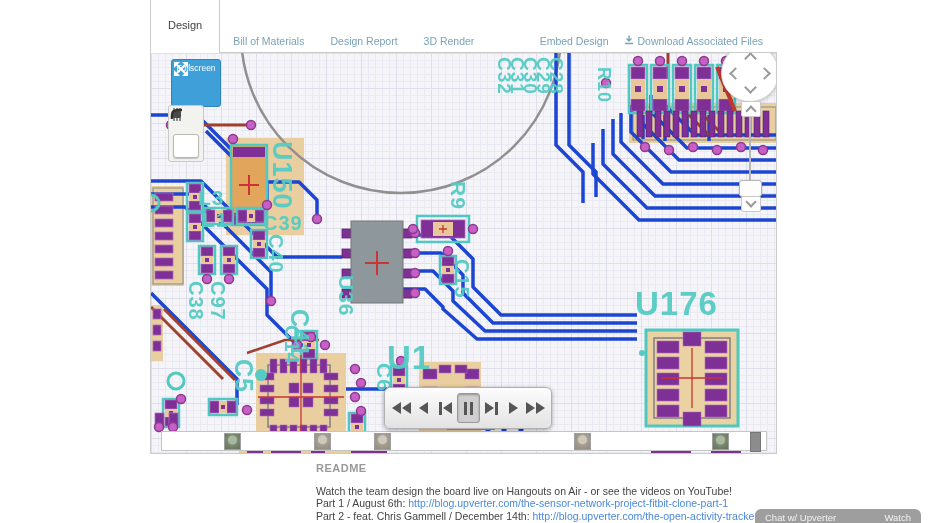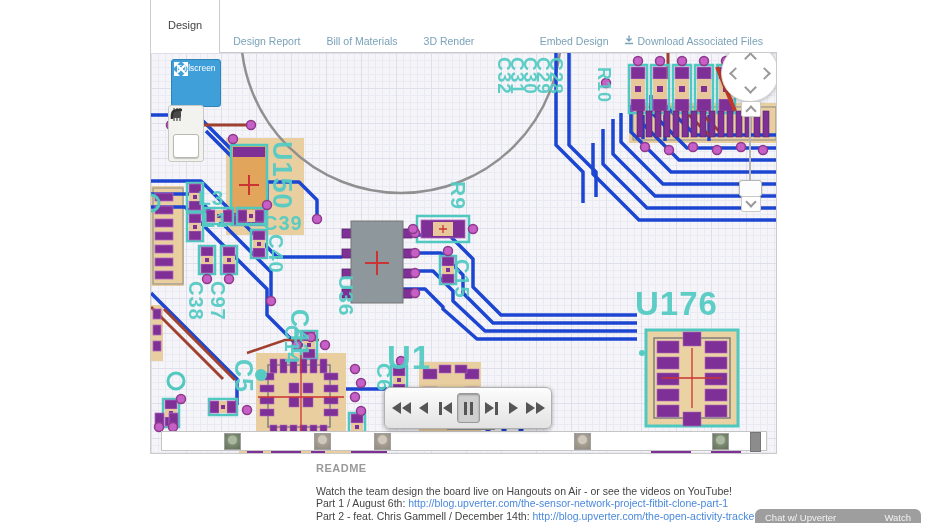--- a/index.html
+++ b/index.html
@@ -81,22 +81,22 @@
      border-radius:6px 6px 0 0;color:#f2f2f2;font-size:9.5px;display:flex;justify-content:space-between;
      padding:3px 10px 0 10px;box-sizing:border-box;cursor:pointer;z-index:10;}
 </style>
 </head>
 <body>
 
 <div class="content">
 
   <div class="tabbar">
     <div class="tab-active">Design</div>
+    <a class="tablink"><span class="lbl">Bill of Materials</span></a>
     <a class="tablink"><span class="lbl">Design Report</span></a>
-    <a class="tablink"><span class="lbl">Bill of Materials</span></a>
     <a class="tablink"><span class="lbl">3D Render</span></a>
     <a class="tablink embed"><span class="lbl">Embed Design</span></a>
     <a class="tablink">
       <span class="dl-ico">
         <svg width="10" height="10" viewBox="0 0 10 10">
             <path d="M5,0.5 V5.5 M2.5,3.5 L5,6 L7.5,3.5 M1,8.5 H9" stroke="#7aa2b8" stroke-width="1.4" fill="none"></path>
           </svg>
       </span><span class="lbl">Download Associated Files</span>
     </a>
   </div>

